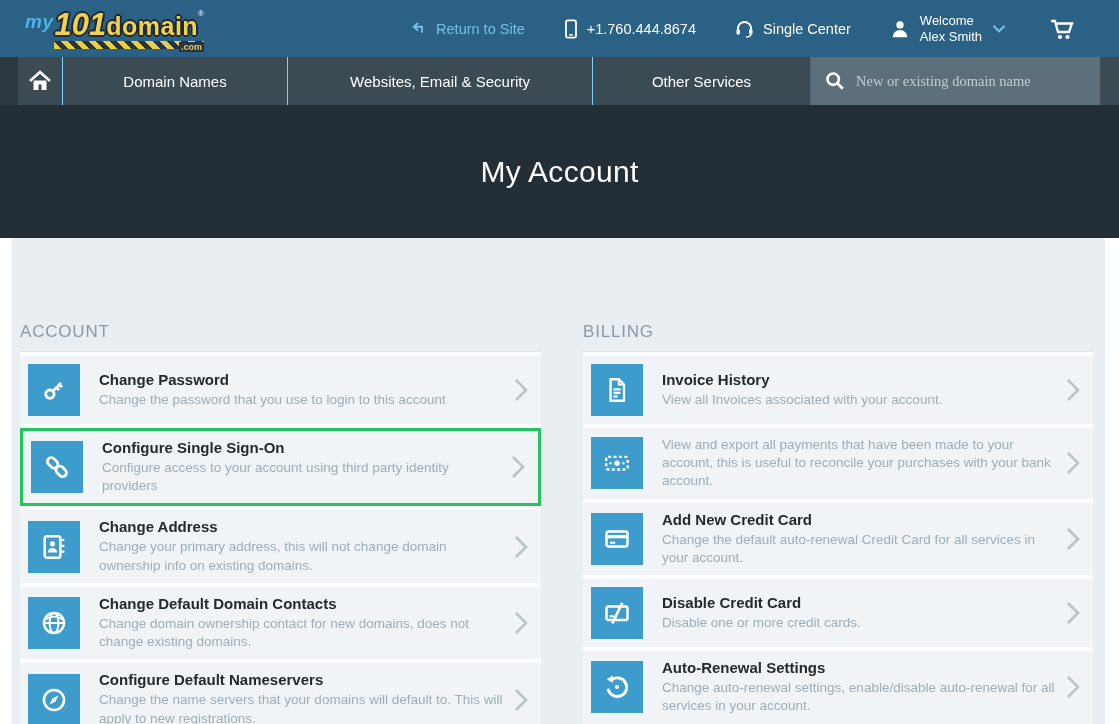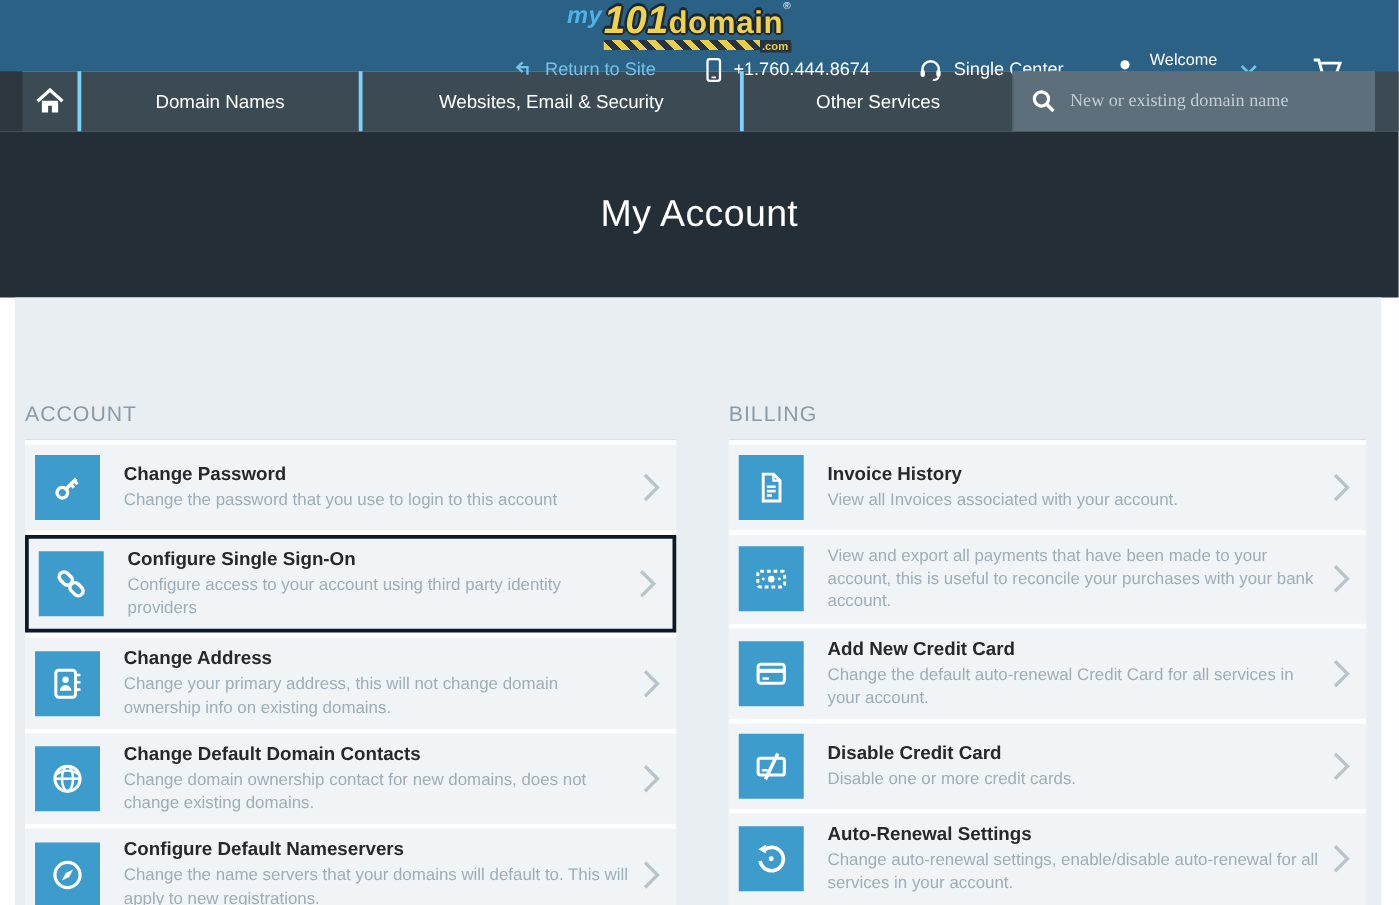--- a/index.html
+++ b/index.html
@@ -1,21 +1,21 @@
 <!DOCTYPE html>
 <html><head>
 <meta charset="utf-8">
 <style>
   * { margin:0; padding:0; box-sizing:border-box; }
   html,body { width:1119px; height:724px; overflow:hidden; background:#fff;
               font-family:"Liberation Sans", sans-serif; }
 
   
   .topbar { height:57px; background:#2a6185; display:flex; align-items:center;
-            padding:0 42px 0 25px;flex-direction:column; }
+            padding:0 42px 0 25px; }
   .logo { display:flex; align-items:flex-start; cursor:pointer; width:195px; }
   .logo-my { color:#4fb3e8; font-style:italic; font-weight:bold; font-size:19px;
              margin-top:2px; letter-spacing:.5px; }
   .logo-main { display:inline-block; margin-left:1px; }
   .logo-101 { font-size:31px; font-weight:900; font-style:italic; color:#efd24d;
               text-shadow:-2px 0 #1d2732,2px 0 #1d2732,0 -2px #1d2732,0 2px #1d2732,
                           -1px -1px #1d2732,1px 1px #1d2732,-1px 1px #1d2732,1px -1px #1d2732;
               line-height:1; }
   .logo-domain { font-size:25px; font-weight:800; color:#efd24d; letter-spacing:.5px;
               text-shadow:-2px 0 #1d2732,2px 0 #1d2732,0 -2px #1d2732,0 2px #1d2732,
@@ -34,21 +34,21 @@
   .welcome { display:flex; align-items:center; gap:9px; cursor:pointer; }
   .welcome-txt { color:#fff; font-size:13px; line-height:1.2; }
   .cart { cursor:pointer; margin-left:4px; }
 
   
   .mainnav { height:48px; background:#3c4a54; display:flex; align-items:stretch; }
   .nav-edge { width:18px; background:#2c3740; flex:none; }
   .nav-home { width:44px; flex:none; display:flex; align-items:center; justify-content:center;
               cursor:pointer; }
   .nav-item { display:flex; align-items:center; justify-content:center; color:#fff;
-              font-size:15px; cursor:pointer; border-left:3px solid #7dd3fc; }
+              font-size:15px; cursor:pointer; border-left:1px solid #7dd3fc; }
   .nav-item.w1 { width:225px; } .nav-item.w2 { width:305px; } .nav-item.w3 { width:218px; }
   .nav-search { width:290px; background:#5d6f7b; border-left:1px solid #53646f;
                 display:flex; align-items:center; gap:10px; padding:0 13px; }
   .nav-search input { flex:1; background:transparent; border:none; outline:none;
                 color:#eef3f5; font-size:14.5px; font-family:Liberation Serif, serif; }
   .nav-search input::placeholder { color:#c3cdd3; }
   .nav-fill { flex:1; background:#3c4a54; }
 
   
   .hero { height:133px; background:#232e37; display:flex; align-items:center;
@@ -60,21 +60,21 @@
            padding:84px 12px 0 8px; }
   .columns { display:flex; gap:42px; }
   .col { }
   .col.left { width:521px; flex:none; }
   .col.right { width:510px; flex:none; }
   .col h2 { color:#8a9ba7; font-size:17px; font-weight:400; letter-spacing:.8px;
             margin-bottom:9px; }
   .list { background:#fbfdfe; border-top:1px solid #d9e1e6; padding-top:4px; }
   .card { display:flex; align-items:center; background:#f0f4f7; min-height:68px;
           padding:8px 12px 8px 8px; margin-bottom:4px; cursor:pointer; }
-  .card.highlight { border:3px solid #0f172a; }
+  .card.highlight { border:3px solid #22c55e; }
   .tile { width:52px; height:52px; background:#3e9ccd; flex:none; display:flex;
           align-items:center; justify-content:center; margin-right:19px; }
   .card-txt { flex:1; }
   .card-title { font-size:15px; font-weight:bold; color:#24292e; margin-bottom:3px; }
   .card-desc { font-size:13.5px; color:#9fadb6; line-height:1.35; }
   .chev { flex:none; margin-left:10px; display:flex; align-items:center; }
   svg { display:block; }
 </style>
 </head>
 <body>

